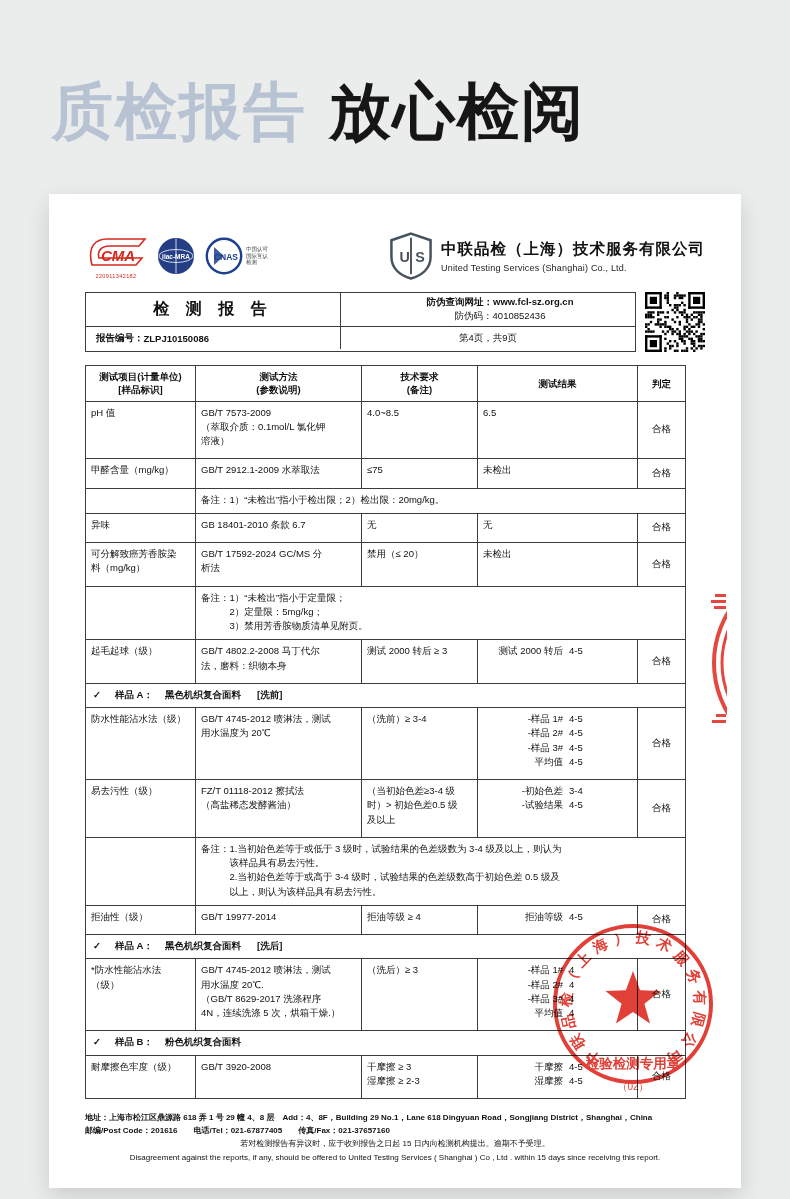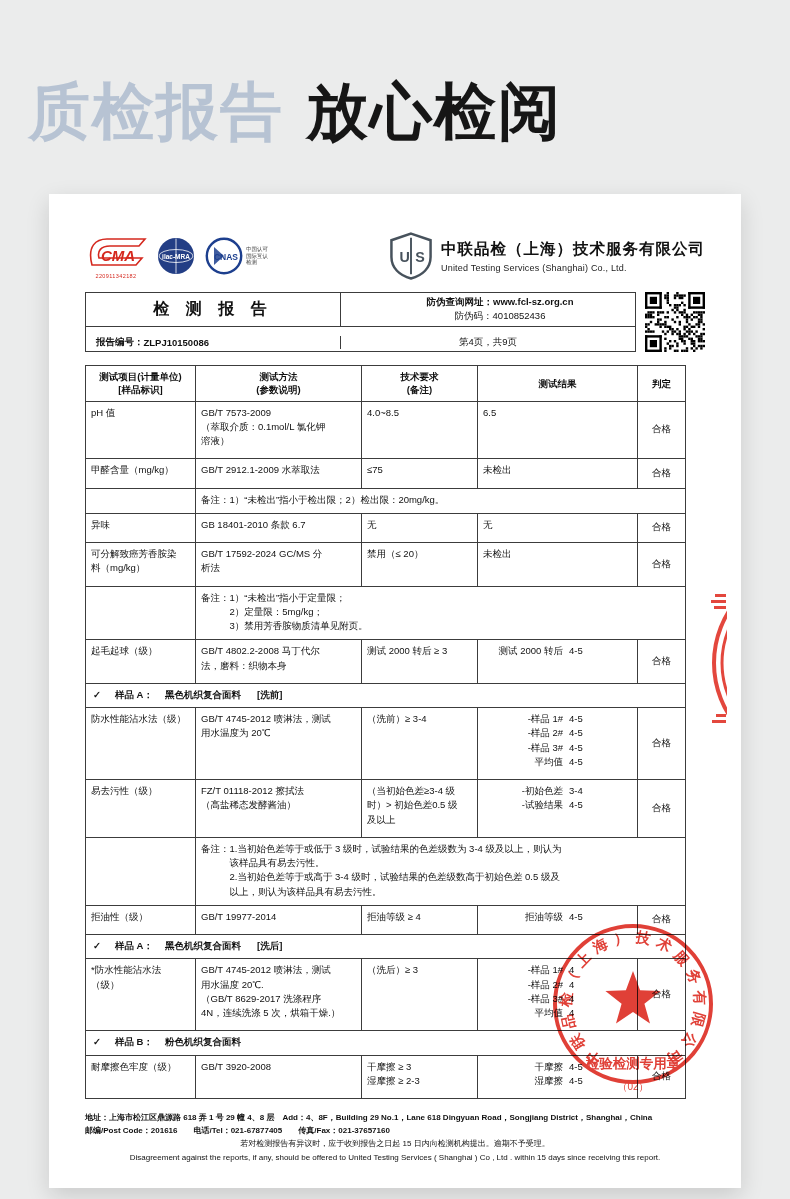--- a/index.html
+++ b/index.html
@@ -1,21 +1,21 @@
 <!DOCTYPE html>
 <html><head>
 <meta charset="utf-8">
 <style>
   * { margin:0; padding:0; box-sizing:border-box; }
   html,body { width:790px; }
   body { font-family:"Liberation Sans", sans-serif; background:#ebecec; }
   .page { width:790px; height:1199px; position:relative; overflow:hidden; background:#ebecec; }
 
   
-  .hero { padding:70px 0 0 28px; font-weight:900; font-size:62px; letter-spacing:2px; white-space:nowrap; }
+  .hero { padding:70px 0 0 51px; font-weight:900; font-size:62px; letter-spacing:2px; white-space:nowrap; }
   .hero-light { color:#b7c3d3; margin-right:22px; }
   .hero-dark  { color:#161616; }
 
   
   .doc { position:relative; width:692px; margin:40px auto 0; background:#fff;
          box-shadow:0 8px 22px rgba(0,0,0,.14); padding:34px 36px 24px; min-height:950px; }
 
   
   .logo-row { display:flex; justify-content:space-between; align-items:center; height:56px; }
   .logo-left { display:flex; align-items:center; gap:10px; }
@@ -26,21 +26,21 @@
   .brand { display:flex; align-items:center; gap:9px; }
   .brand-text { text-align:left; }
   .company-cn { font-size:15.5px; font-weight:bold; color:#111; letter-spacing:1px; }
   .company-en { font-size:9px; color:#222; margin-top:3px; letter-spacing:.2px; }
 
   
   .head-meta { display:flex; align-items:stretch; margin-top:8px; }
   .meta-table { flex:1; border:1.2px solid #3c3c3c; }
   .meta-row { display:flex; }
   .meta-row1 { border-bottom:1px solid #3c3c3c; min-height:34px;gap:24px; }
-  .meta-row2 { min-height:22px;align-items:flex-end; }
+  .meta-row2 { min-height:22px; }
   .meta-title { width:255px; border-right:1px solid #3c3c3c; display:flex; align-items:center; justify-content:center;
                 font-size:16px; font-weight:bold; letter-spacing:6px; color:#111; }
   .meta-antifake { flex:1; display:flex; flex-direction:column; align-items:center; gap:1px; padding:3px 0; }
   .meta-antifake .l1 { font-size:9.5px; font-weight:bold; color:#111; }
   .meta-antifake .l2 { font-size:9.5px; color:#111; }
   .meta-no { width:255px; border-right:1px solid #3c3c3c; display:flex; align-items:center; padding-left:10px;
              font-size:9.5px; font-weight:bold; color:#111; }
   .meta-page { flex:1; display:flex; align-items:center; justify-content:center; font-size:9.5px; color:#111; }
   .b { font-weight:bold; }
   .qr { width:60px; height:60px; margin-left:9px; flex:0 0 auto; }

